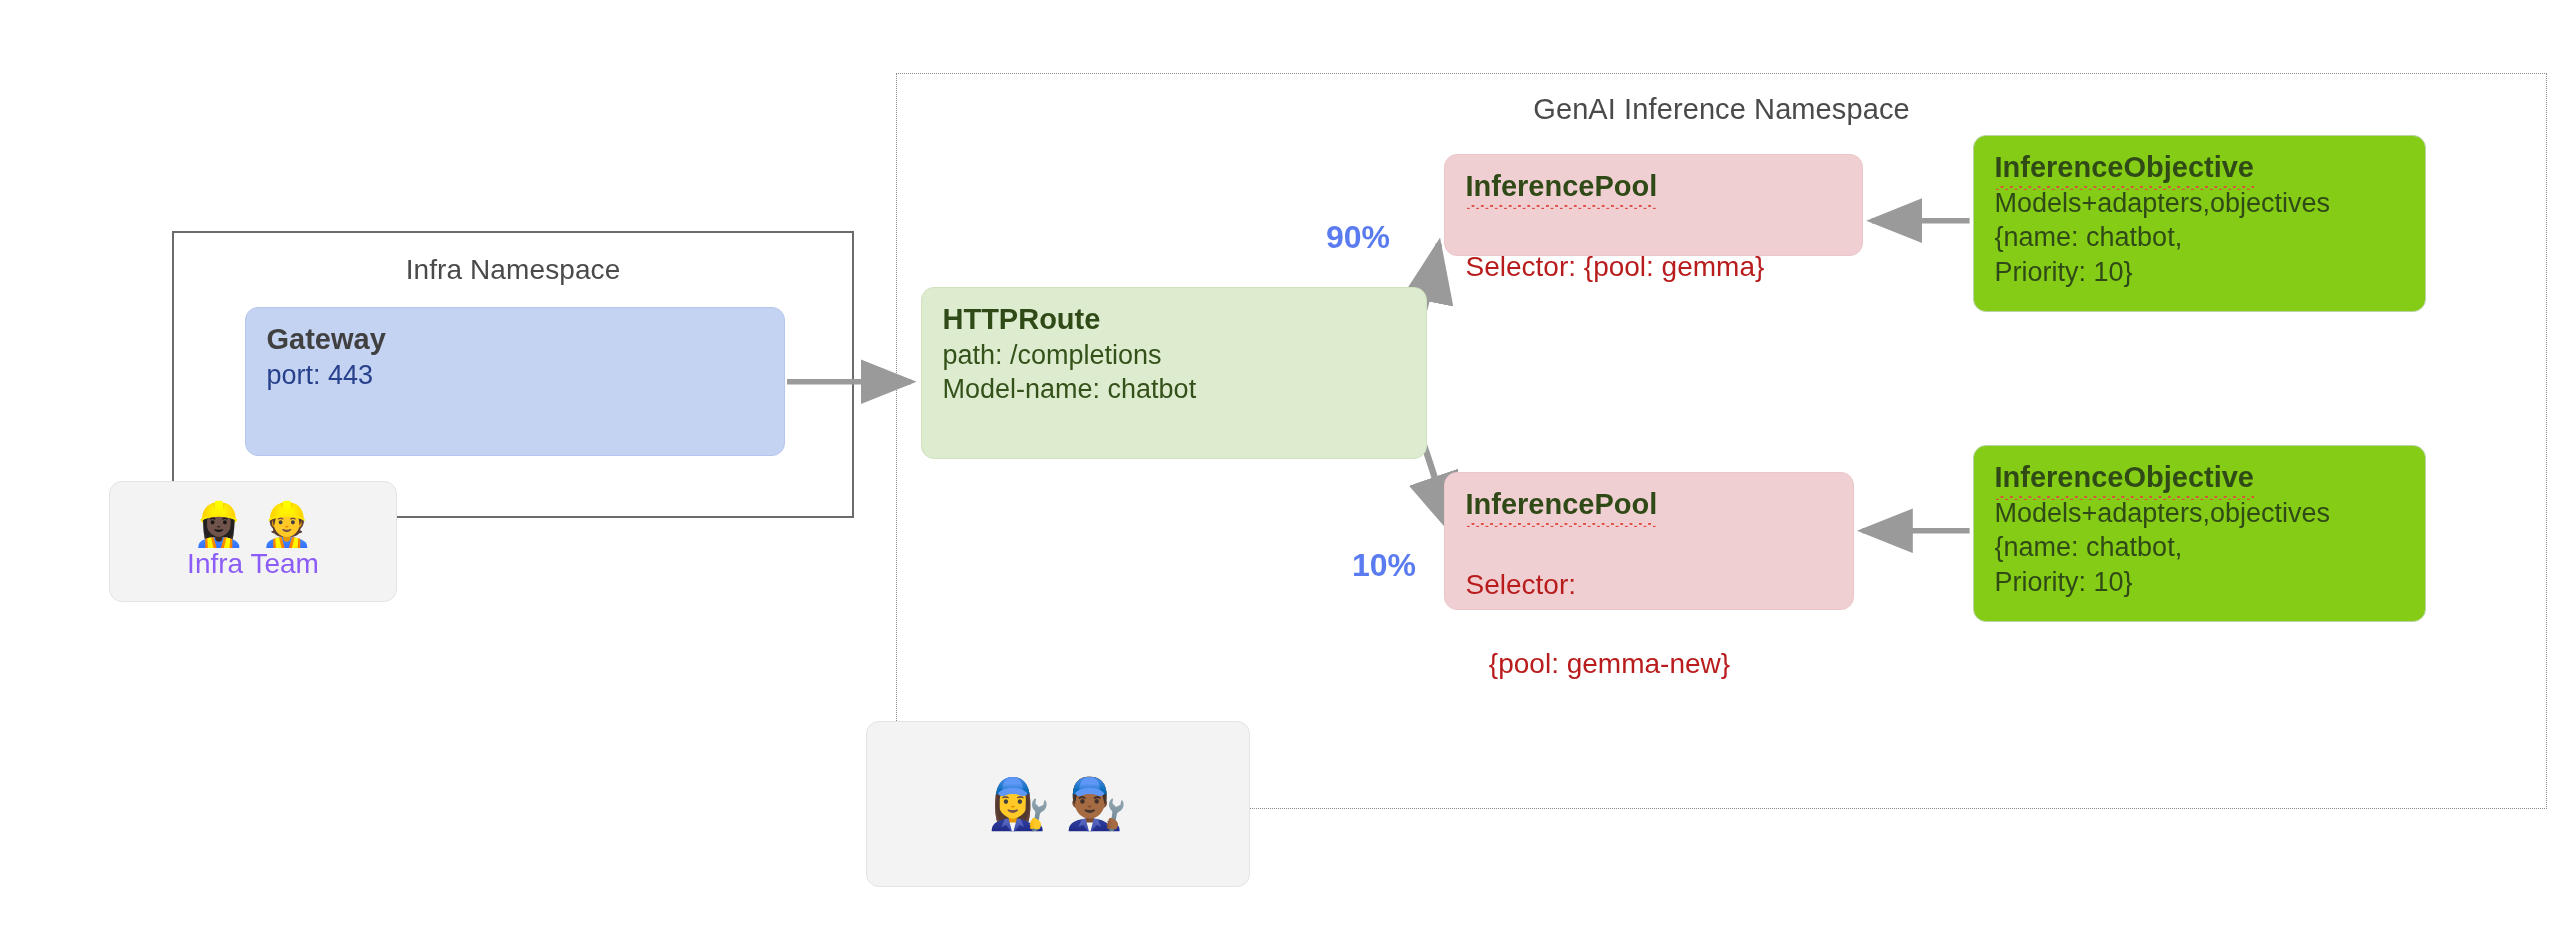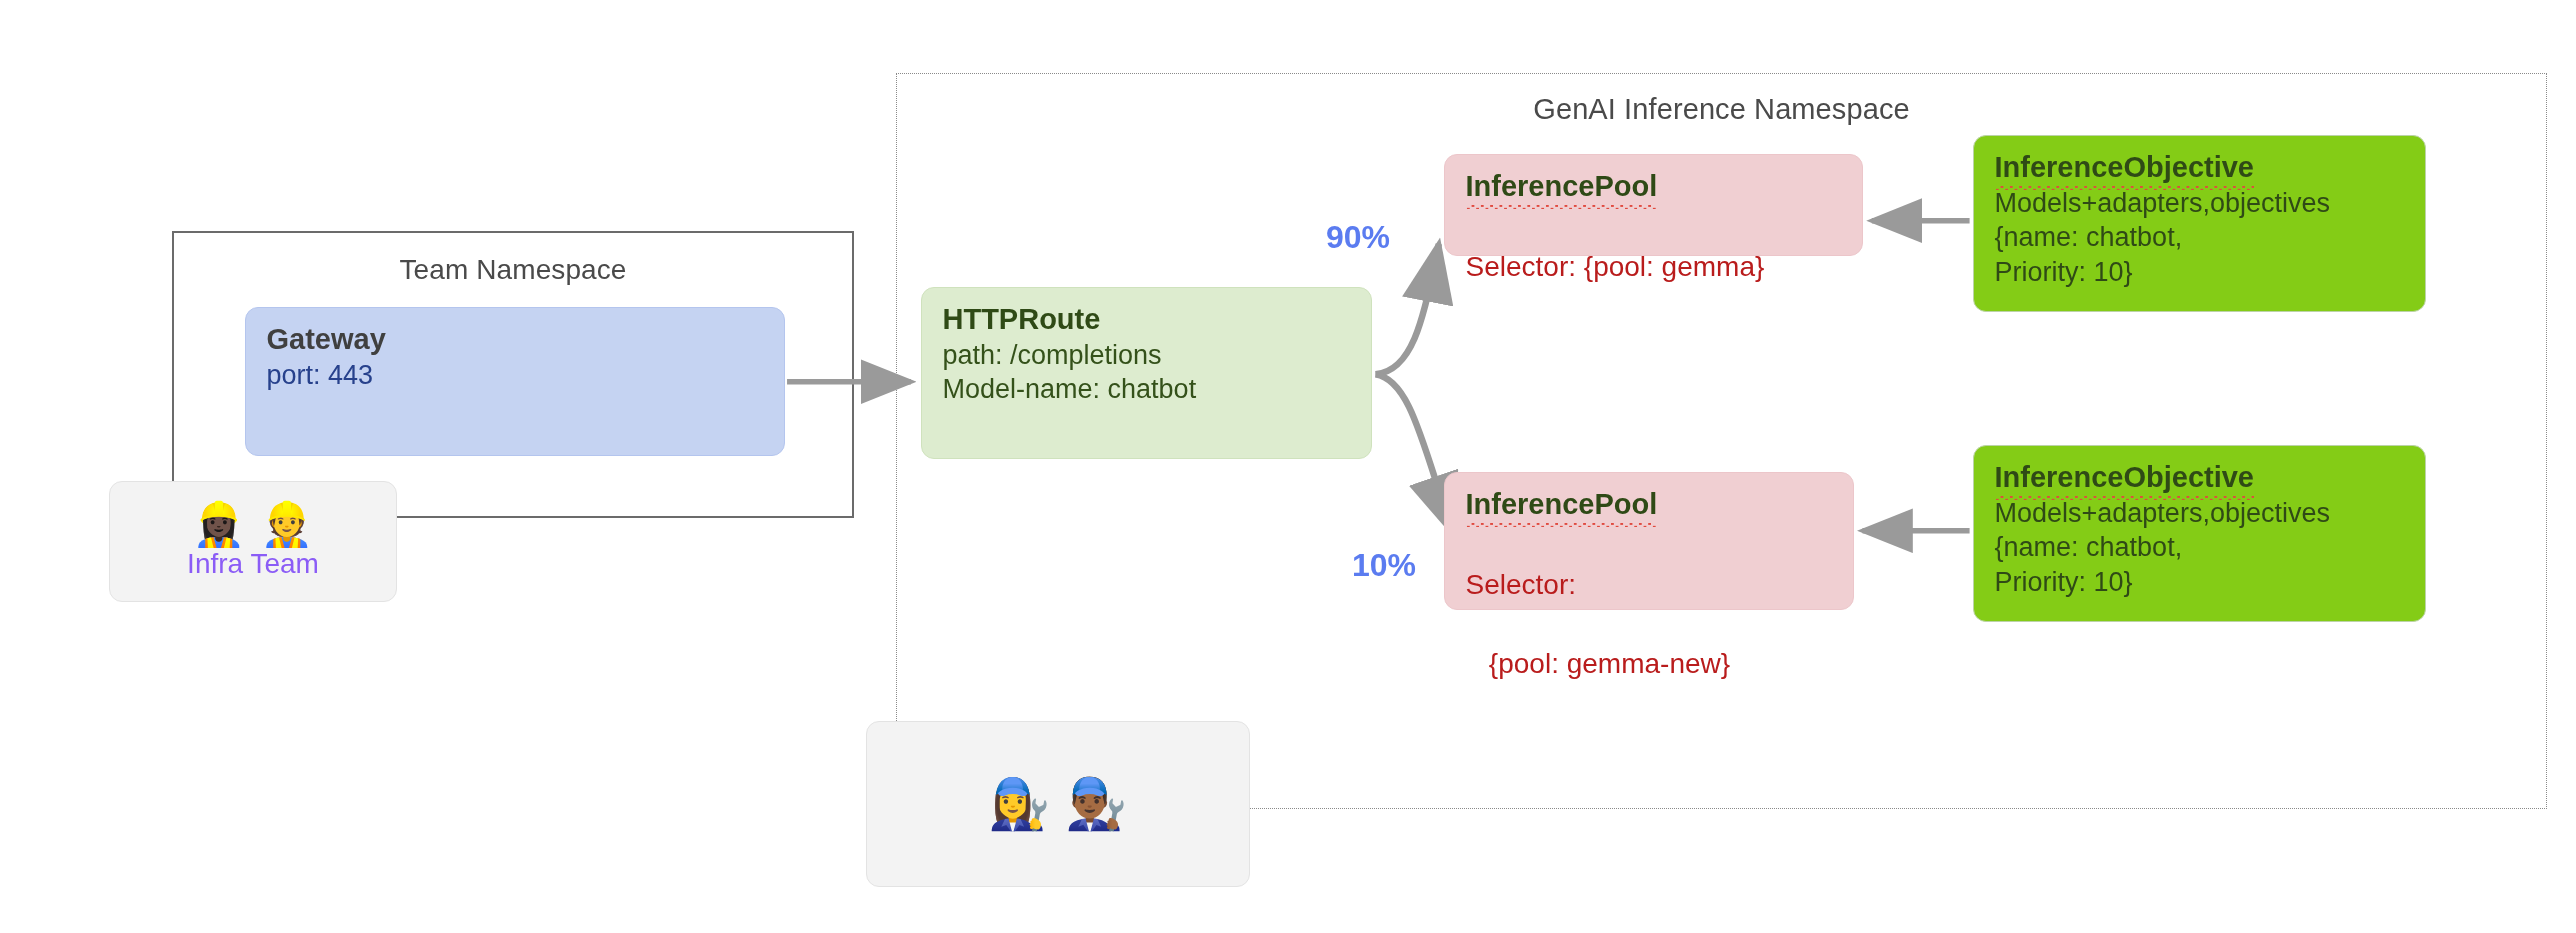--- a/index.html
+++ b/index.html
@@ -51,21 +51,21 @@
   
   .n-gateway{
     left:245px;top:307px;width:540px;height:149px;
     background:#c5d3f2;border:0.9px solid #b4c5ee;
   }
   .n-gateway .n-title{color:#404040;}
   .n-gateway .n-line{color:#27418c;}
 
   
   .n-httproute{
-    left:921px;top:287px;width:451px;height:172px;
+    left:921px;top:287px;width:506px;height:172px;
     background:#ddeccf;border:0.9px solid #cfe2bd;
   }
   .n-httproute .n-title{color:#2f4a16;}
   .n-httproute .n-line{color:#34511a;}
 
   
   .n-pool{
     background:#f0cfd2;border:0.9px solid #ecc6ca;
   }
   .n-pool .n-title{color:#2f4a16;}
@@ -114,21 +114,21 @@
 </head>
 <body>
 
 <div id="canvas">
 
   <div class="ns-genai">
     <div class="ns-title ns-title-genai">GenAI Inference Namespace</div>
   </div>
 
   <div class="ns-infra">
-    <div class="ns-title ns-title-infra">Team Namespace</div>
+    <div class="ns-title ns-title-infra">Infra Namespace</div>
   </div>
 
   <svg id="arrows" viewBox="0 0 2766 1002" xmlns="http://www.w3.org/2000/svg">
     <defs>
       <marker id="ah" markerWidth="10" markerHeight="8" refX="9" refY="4" orient="auto" markerUnits="strokeWidth">
         <path d="M0,0 L10,4 L0,8 z" fill="#9a9a9a"></path>
       </marker>
     </defs>
 
     <g>

